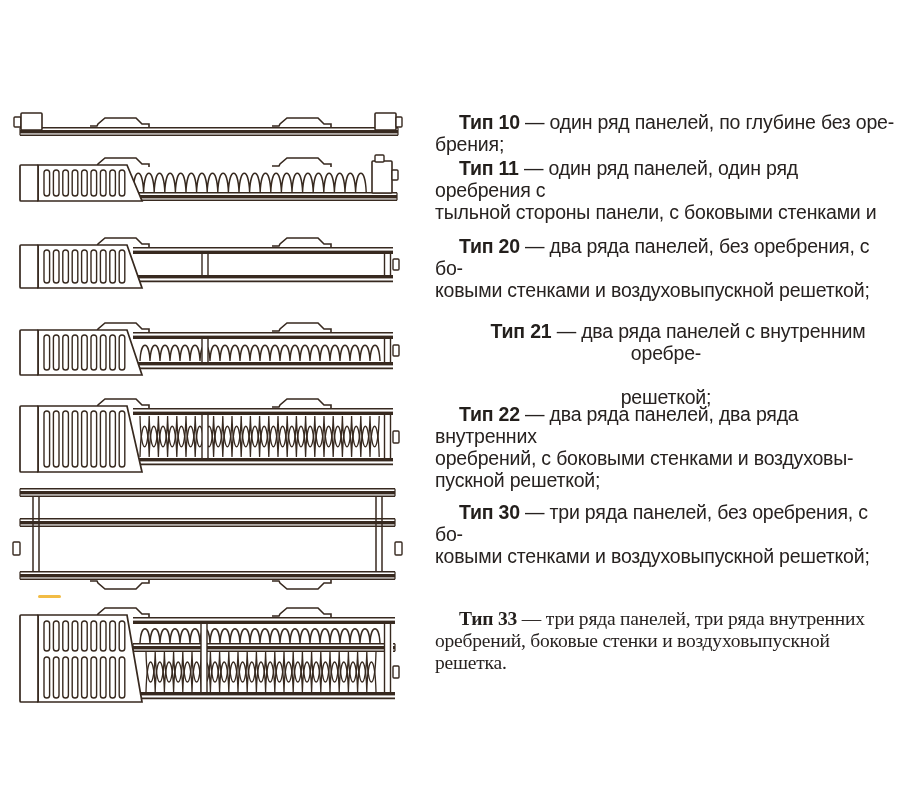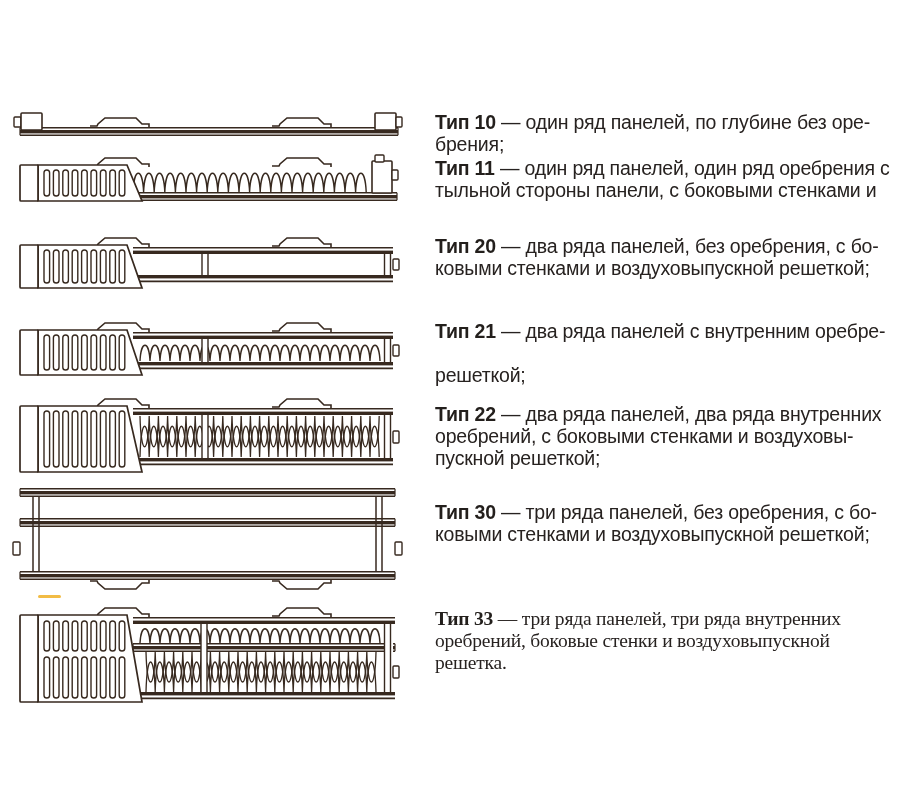--- a/index.html
+++ b/index.html
@@ -7,21 +7,21 @@
     width:902px;height:800px;background:#ffffff;position:relative;overflow:hidden;
     font-family:"Liberation Sans", sans-serif;
   }
   .stage{position:absolute;inset:0;}
   #diagram-svg{position:absolute;left:0;top:0;}
   .desc{
     position:absolute;left:435px;width:462px;margin:0;
     font-size:19.5px;line-height:22px;letter-spacing:-0.2px;
     color:#272220;
   }
-  .desc b{font-weight:bold;color:#231f1c;}
+  .desc b{font-weight:bold;color:#231f1c;margin-left:24px;}
   .accent-dash{
     position:absolute;left:38px;top:595px;width:23px;height:3px;
     border-radius:2px;
   }
 </style>
 </head>
 <body>
 
 <div class="stage">
   <svg id="diagram-svg" width="410" height="800" viewBox="0 0 410 800">
@@ -209,19 +209,19 @@
         <rect x="91" y="657" width="5.6" height="41" rx="2.8" fill="#fff" stroke="#37291f" stroke-width="1.4"></rect>
         <rect x="100.4" y="657" width="5.6" height="41" rx="2.8" fill="#fff" stroke="#37291f" stroke-width="1.4"></rect>
         <rect x="109.8" y="657" width="5.6" height="41" rx="2.8" fill="#fff" stroke="#37291f" stroke-width="1.4"></rect>
         <rect x="119.2" y="657" width="5.6" height="41" rx="2.8" fill="#fff" stroke="#37291f" stroke-width="1.4"></rect>
       </g>
     </svg>
   <div id="texts">
       <p class="desc" style="top: 111px;"><b>Тип 10</b> <span>— один ряд панелей, по глубине без оре-</span><br> <span>брения;</span></p>
       <p class="desc" style="top: 157px;"><b>Тип 11</b> <span>— один ряд панелей, один ряд оребрения с</span><br> <span>тыльной стороны панели, с боковыми стенками и</span><br> </p>
       <p class="desc" style="top: 235px;"><b>Тип 20</b> <span>— два ряда панелей, без оребрения, с бо-</span><br> <span>ковыми стенками и воздуховыпускной решеткой;</span></p>
-      <p class="desc" style="top: 320px;"><b>Тип 21</b> <span>— два ряда панелей с внутренним оребре-</span><br> <br> <span>решеткой;</span></p>
+      <p class="desc" style="top: 320px; text-align: center;"><b>Тип 21</b> <span>— два ряда панелей с внутренним оребре-</span><br> <br> <span>решеткой;</span></p>
       <p class="desc" style="top: 403px;"><b>Тип 22</b> <span>— два ряда панелей, два ряда внутренних</span><br> <span>оребрений, с боковыми стенками и воздуховы-</span><br> <span>пускной решеткой;</span></p>
       <p class="desc" style="top: 501px;"><b>Тип 30</b> <span>— три ряда панелей, без оребрения, с бо-</span><br> <span>ковыми стенками и воздуховыпускной решеткой;</span></p>
       <p class="desc" style="top: 608px; font-family: Liberation Serif, serif;"><b>Тип 33</b> <span>— три ряда панелей, три ряда внутренних</span><br> <span>оребрений, боковые стенки и воздуховыпускной</span><br> <span>решетка.</span></p>
     </div>
   <div class="accent-dash" style="background: rgb(242, 188, 69);"></div>
 </div>
 
 </body></html>

